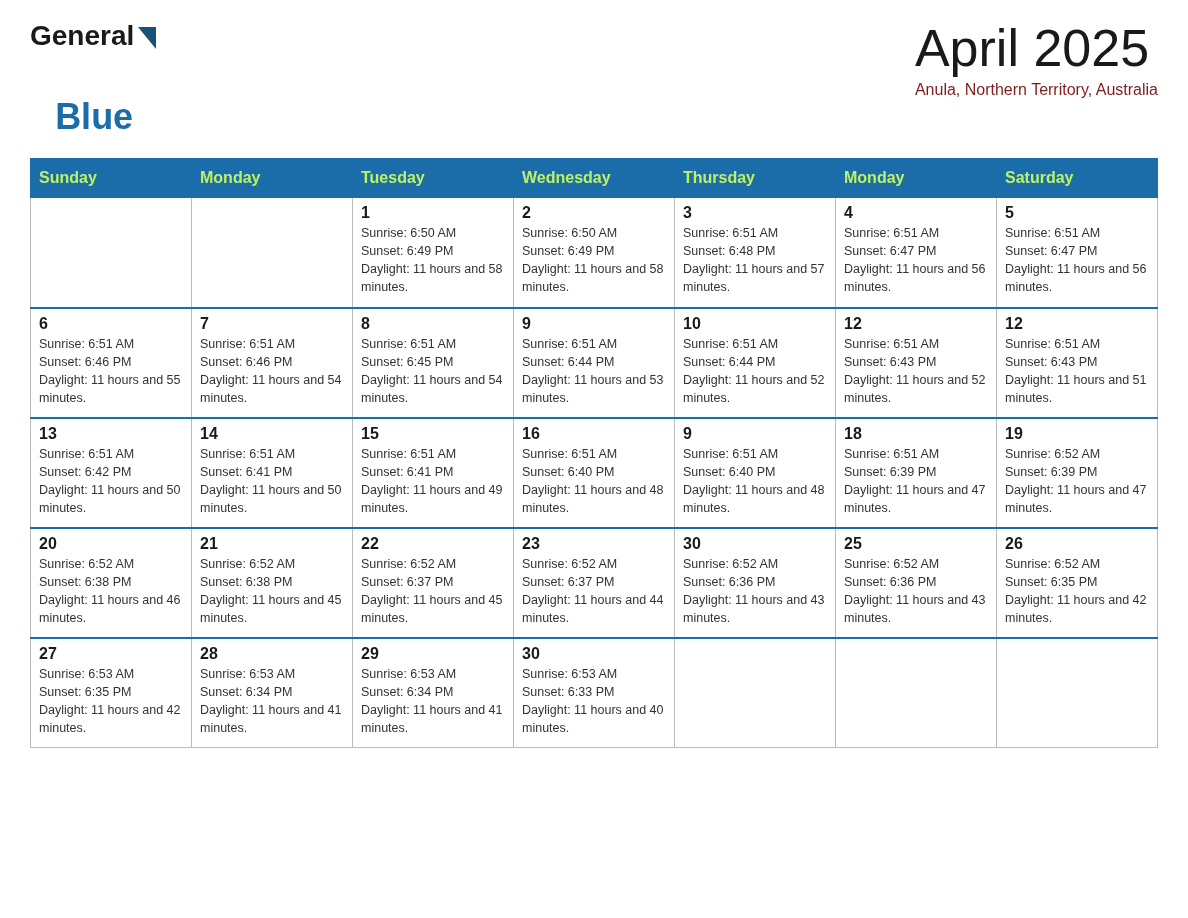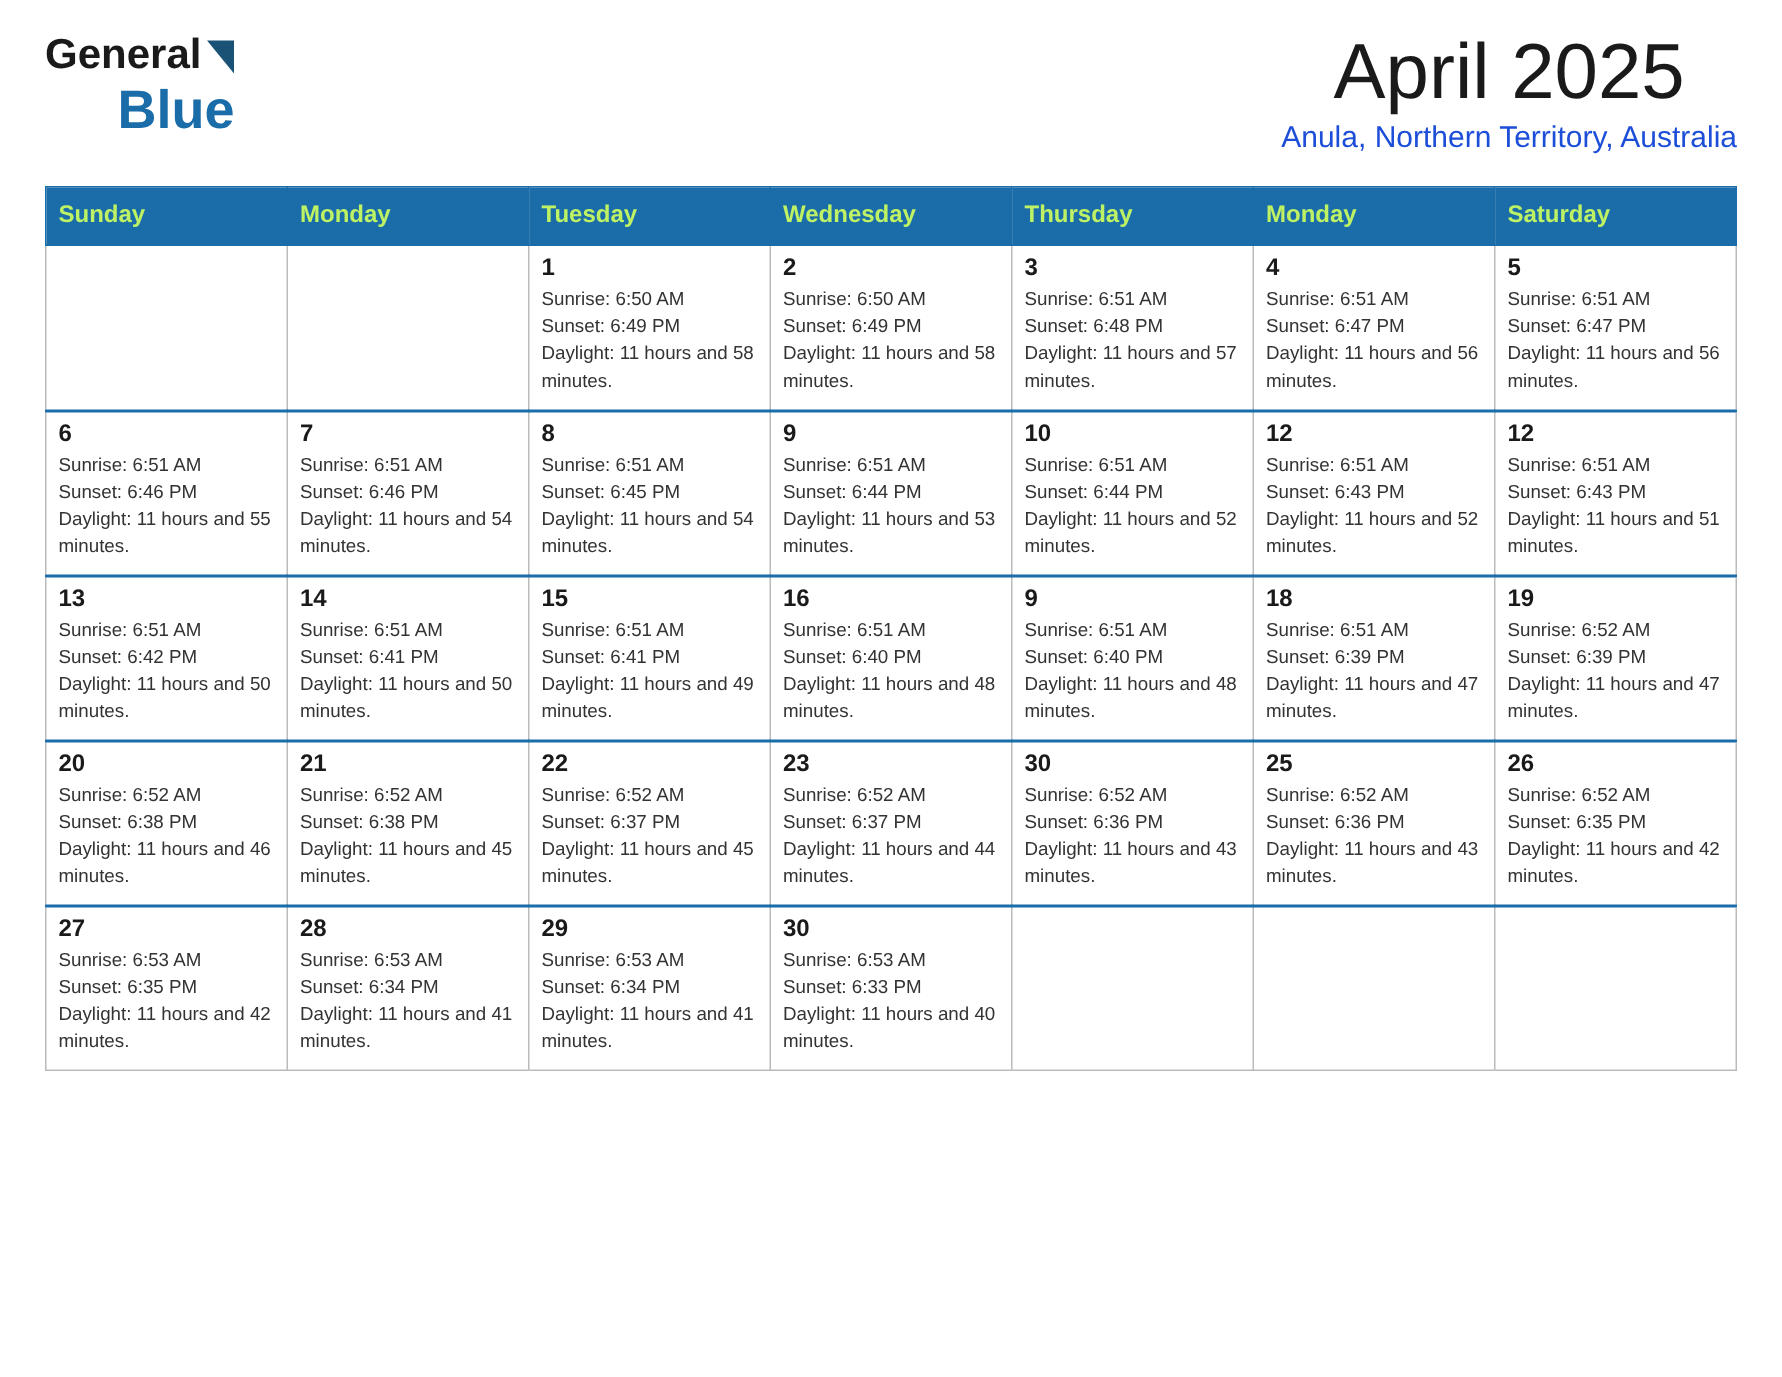--- a/index.html
+++ b/index.html
@@ -12,21 +12,22 @@
     }
     .header {
       display: flex;
       justify-content: space-between;
       align-items: flex-start;
       margin-bottom: 20px;
     }
     .logo {
       display: flex;
       flex-direction: column;
-      align-items: flex-end;
+      align-items: center;
+      gap: 44px;
     }
     .logo-top {
       display: flex;
       align-items: center;
     }
     .logo-general {
       font-size: 28px;
       font-weight: bold;
       color: #1a1a1a;
     }
@@ -39,32 +40,32 @@
       margin-left: 4px;
       margin-top: 4px;
     }
     .logo-blue {
       font-size: 36px;
       font-weight: bold;
       color: #1a6da8;
       margin-left: 4px;
     }
     .title-block {
-      text-align: center;
+      text-align: left;
     }
     .title-block h1 {
       font-size: 52px;
       font-weight: normal;
       color: #1a1a1a;
       line-height: 1.1;
     }
     .title-block h2 {
-      font-size: 20px;
+      font-size: 16px;
       font-weight: normal;
-      color: #1d4ed8;
+      color: #7f1d1d;
       margin-top: 4px;
     }
     .calendar {
       width: 100%;
       border-collapse: collapse;
     }
     .calendar thead tr th {
       background-color: #1a6da8;
       color: #bef264;
       padding: 10px 8px;

